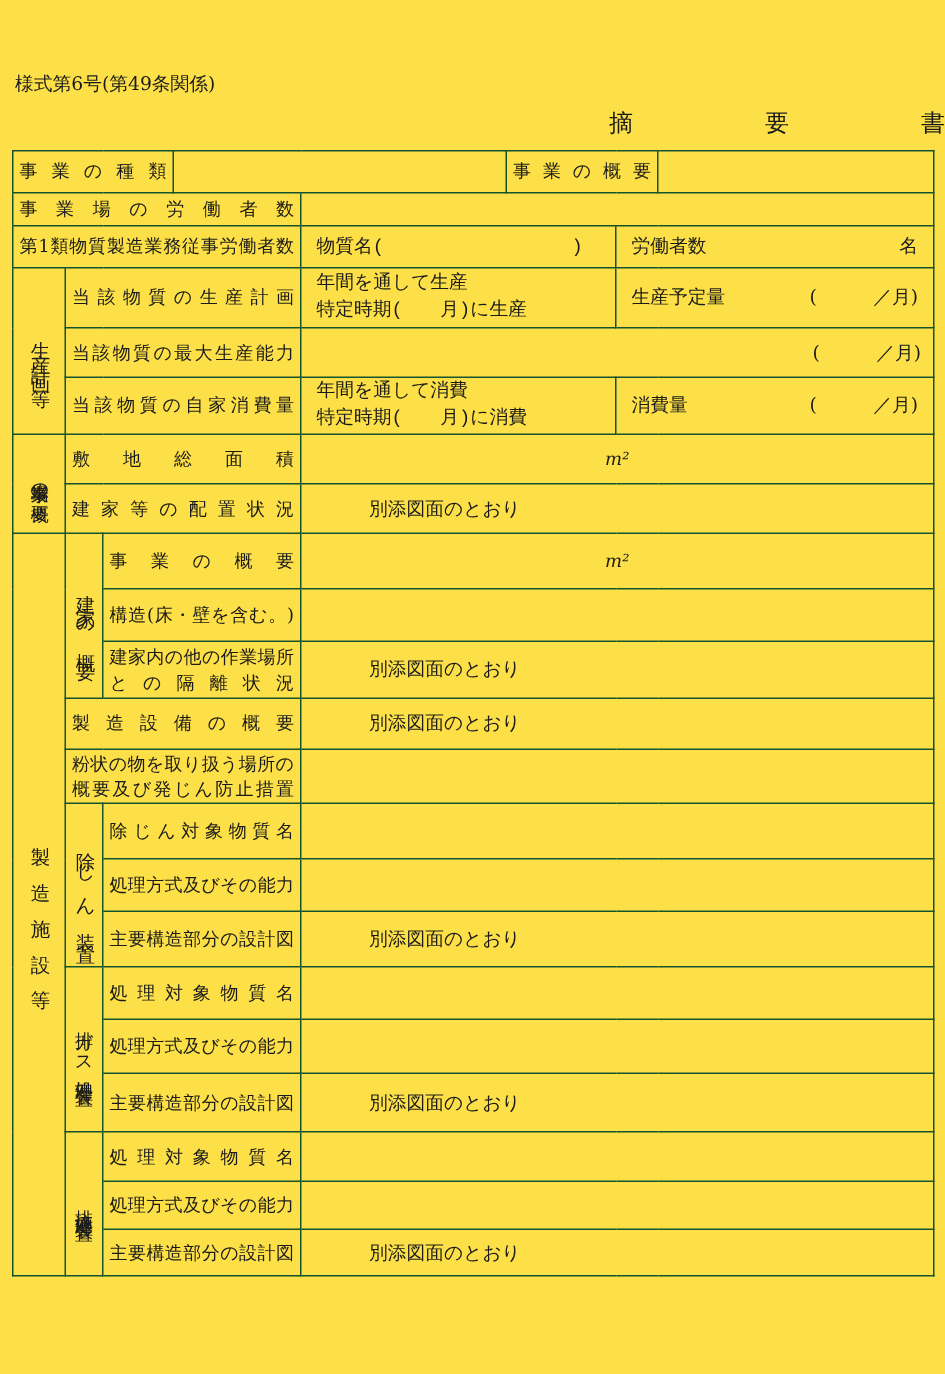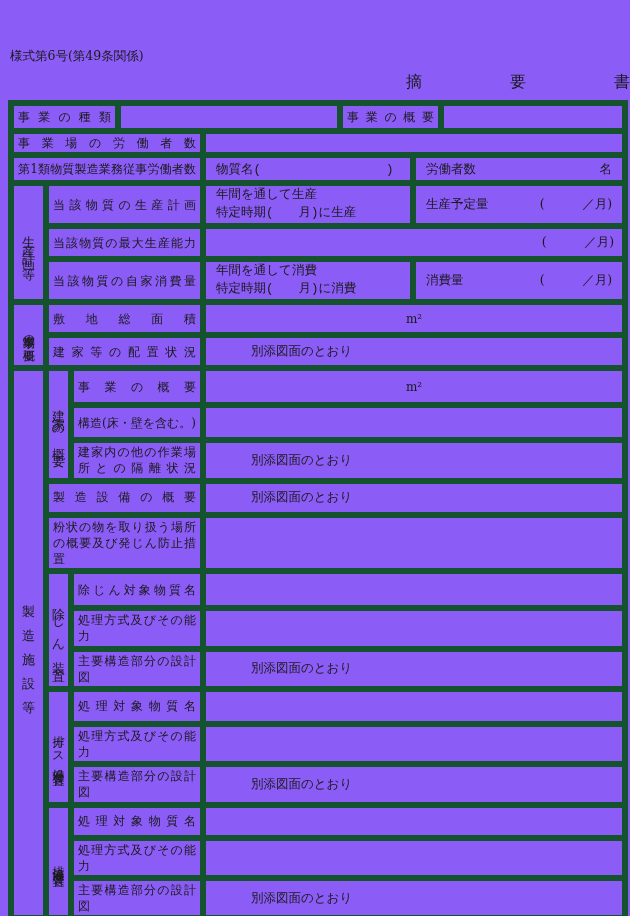--- a/index.html
+++ b/index.html
@@ -1,28 +1,28 @@
 <!DOCTYPE html>
 <html><head>
 <meta charset="utf-8">
 <style>
   html,body{margin:0;padding:0;background:#fff;}
-  .page{position:relative;width:630px;height:916px;background:#8b5cf6;
+  .page{position:relative;width:630px;height:916px;background:#fde047;
         font-family:"DejaVu Serif","Liberation Serif",serif;color:#1a1a1a;overflow:hidden;}
   .form-no{position:absolute;left:10px;top:48px;font-size:12.5px;}
   .title-row{position:absolute;left:0;top:72px;width:630px;text-align:right;font-size:16px;}
   .title-row .t{letter-spacing:88px;margin-right:-88px;}
   table.sheet{position:absolute;left:8px;top:100px;width:614px;border-collapse:collapse;table-layout:fixed;}
-  td{border:6px solid #14532d;padding:0;vertical-align:middle;font-size:12.5px;overflow:hidden;}
+  td{border:1px solid #14532d;padding:0;vertical-align:middle;font-size:12.5px;overflow:hidden;}
   td.lbl{padding:1px 4px;font-size:12px;line-height:1.35;text-align:justify;text-align-last:justify;}
   td.val{padding:0 6px;}
   td.txt{padding:1px 10px;font-family:Liberation Mono, monospace;}
   td.multi{white-space:pre-line;line-height:1.4;}
   td.note{padding:0 0 0 45px;}
-  td.unitcell{text-align:center;font-size:12px;}
+  td.unitcell{text-align:center;font-size:12px;font-style:italic;}
   td.unit-right{text-align:right;padding-right:8px;}
   .spread{display:flex;justify-content:space-between;align-items:center;padding:0 10px 0 10px;gap:40px;}
   td.vc{text-align:center;padding:0;}
   .v{display:inline-block;writing-mode:vertical-rl;text-orientation:upright;font-size:13px;line-height:1;}
   .sp8{letter-spacing:8px;margin-bottom:-8px;}
   .sp24{letter-spacing:24px;margin-bottom:-24px;}
   .sp2{letter-spacing:2px;margin-bottom:-2px;}
   .f12{font-size:12px;}
   .wrap2{height:53px;line-height:13px;font-size:12px;letter-spacing:0;}
 </style>

